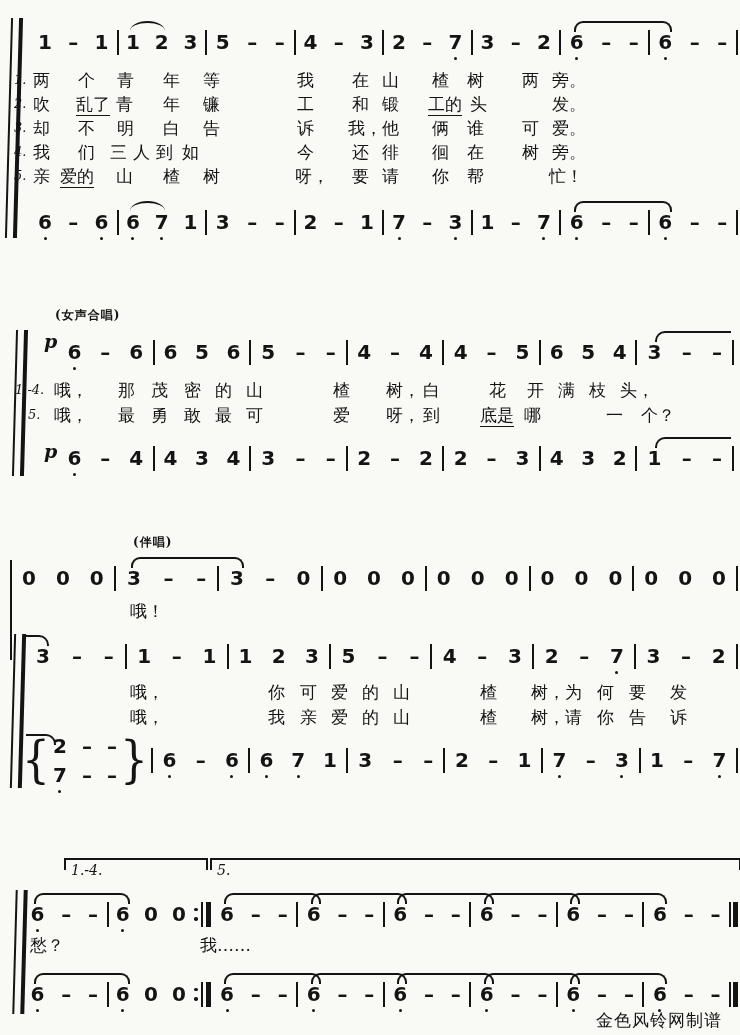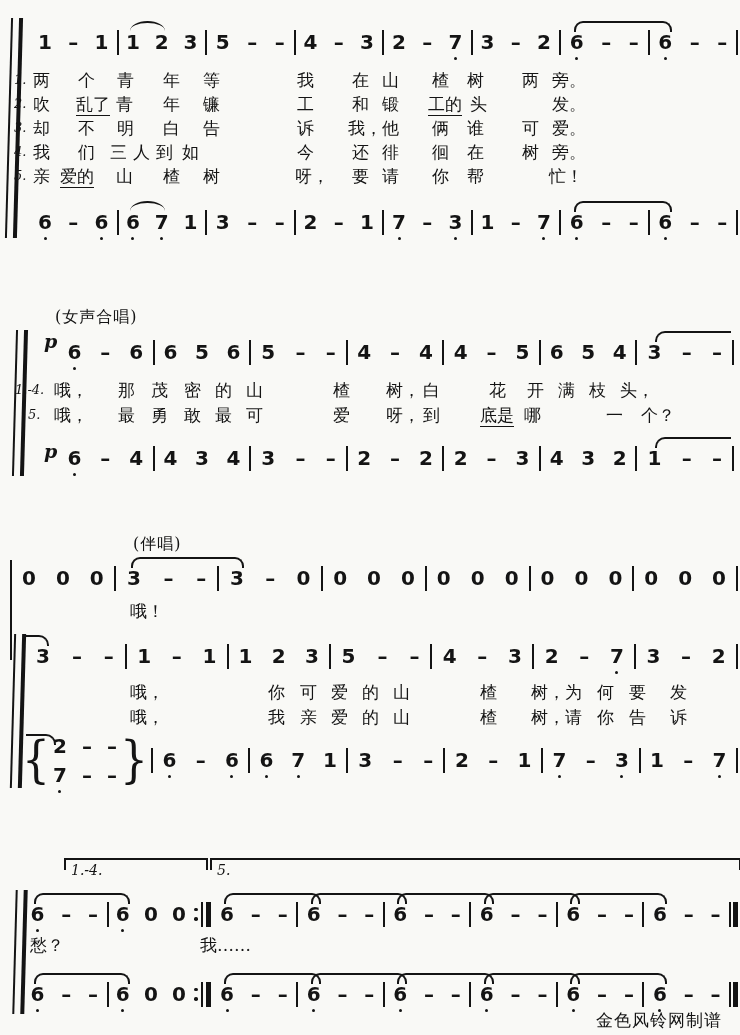--- a/index.html
+++ b/index.html
@@ -24,21 +24,21 @@
   .repeat .thick{width:5px;background:#141414;}
   .arc{position:absolute;height:9px;border-top:2px solid #141414;}
   .arc.tie{border-left:2px solid #141414;border-right:2px solid #141414;border-radius:9px 9px 0 0;}
   .arc.slur{border:none;border-top:2px solid #141414;border-radius:50% 50% 0 0 / 100% 100% 0 0;height:8px;}
   .arc.contout{border-left:2px solid #141414;border-radius:10px 0 0 0;}
   .arc.contin{border-right:2px solid #141414;border-radius:0 10px 0 0;}
   .lrow{height:24px;left:0;width:740px;}
   .lyr{position:absolute;top:0;font-size:17px;line-height:22px;white-space:nowrap;}
   .lyr.u{border-bottom:1.6px solid #141414;}
   .vnum{position:absolute;top:3px;font-style:italic;font-size:13px;white-space:nowrap;}
-  .slabel{position:absolute;font-size:16px;letter-spacing:1px;}
+  .slabel{position:absolute;font-size:12px;letter-spacing:1px;font-weight:bold;}
   .dyn{position:absolute;font-style:italic;font-weight:bold;font-size:19px;font-family:"DejaVu Serif",serif;}
   .bracket{position:absolute;width:6px;border-left:2.5px solid #141414;border-right:4.5px solid #141414;
         transform:skewX(-1.6deg);}
   .vline{position:absolute;width:2px;background:#141414;}
   .volta{position:absolute;height:10px;border-top:2px solid #141414;border-left:2px solid #141414;
         border-right:2px solid #141414;}
   .volta .volta-label{position:absolute;left:5px;top:2px;font-style:italic;font-size:14px;white-space:nowrap;}
   .chord{position:relative;flex:none;display:flex;align-items:center;margin-right:3px;}
   .chord .col{display:flex;flex-direction:column;gap:9px;margin:0 3px;}
   .chord .crow{display:flex;gap:15px;align-items:center;}

